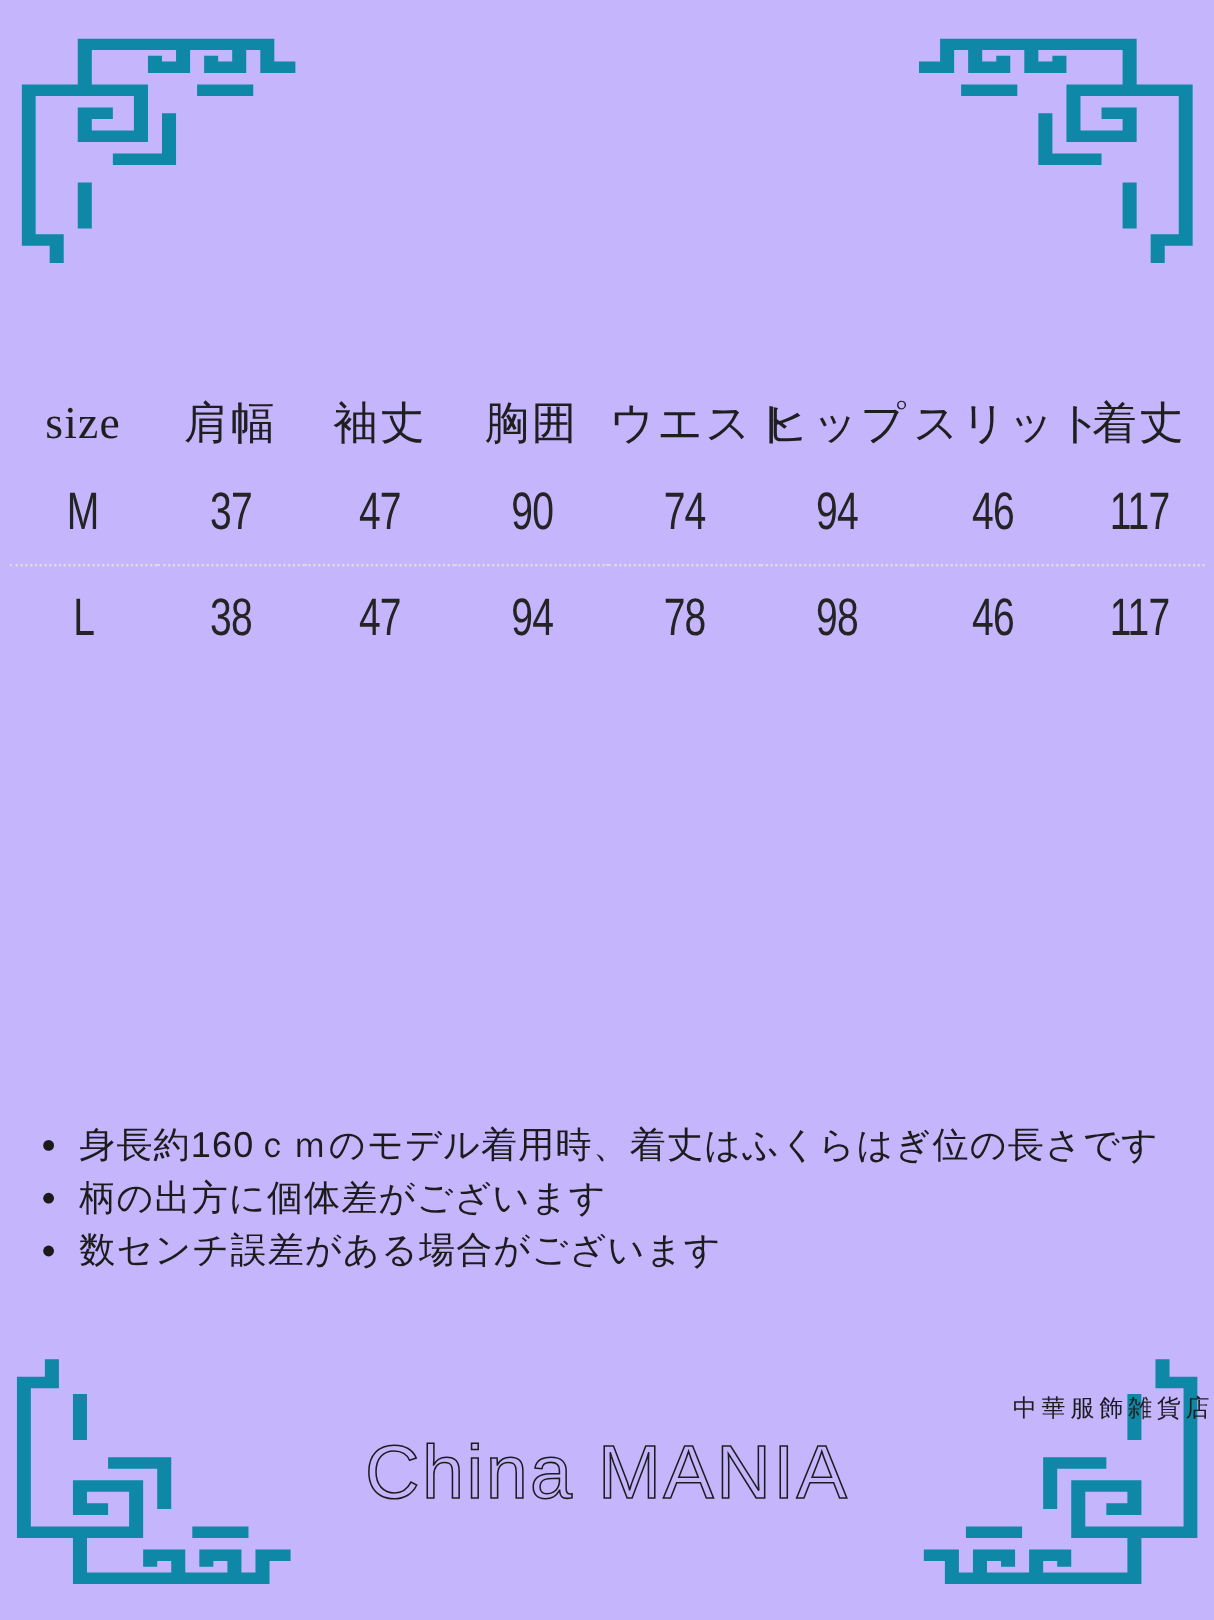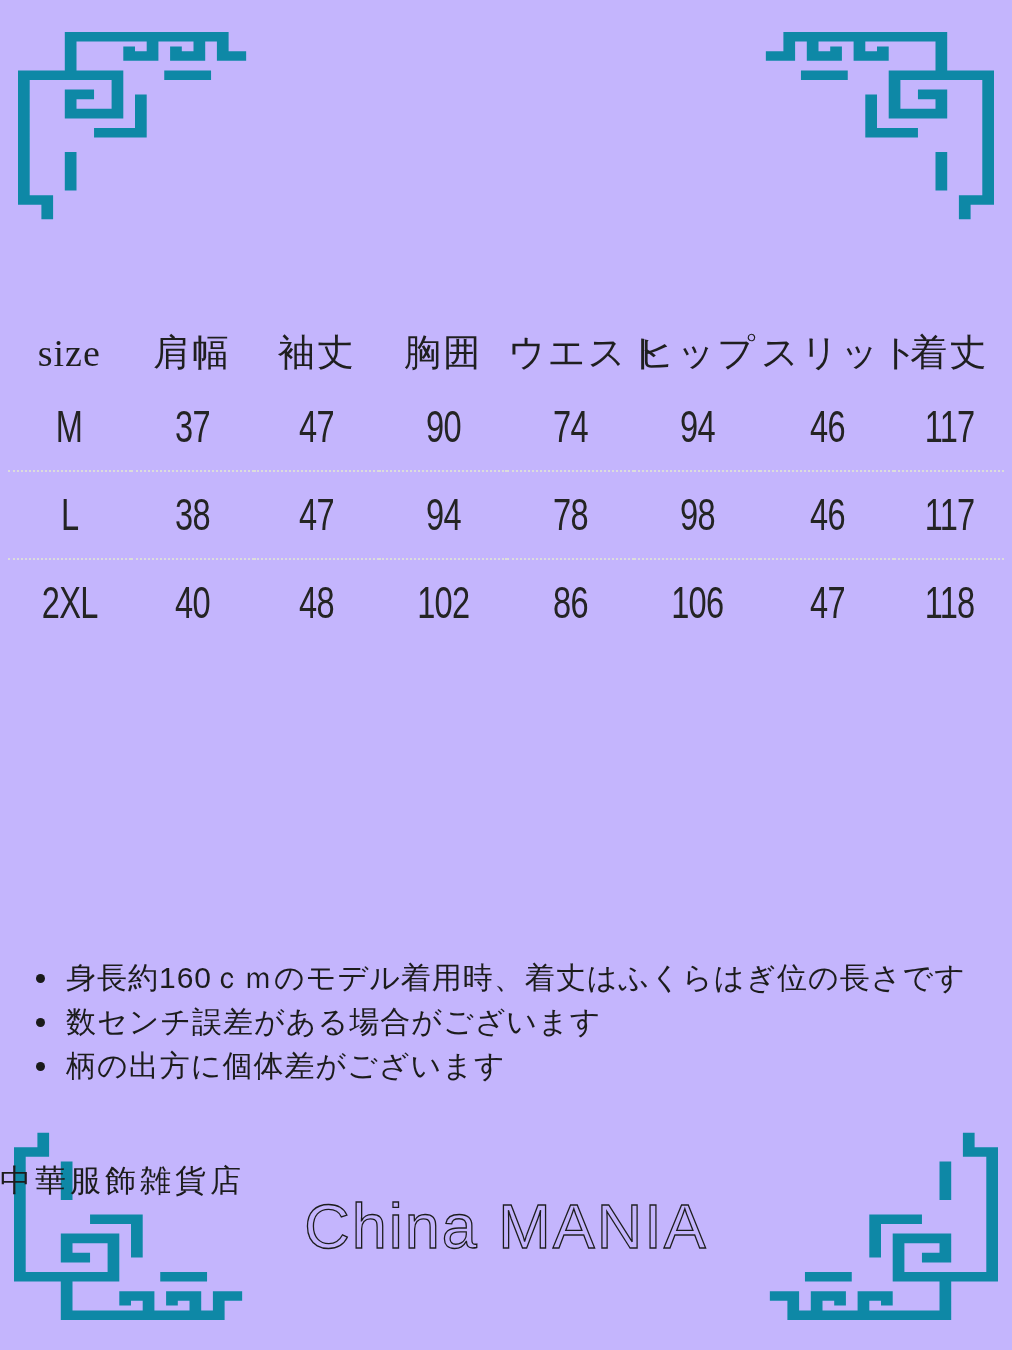--- a/index.html
+++ b/index.html
@@ -39,36 +39,36 @@
   }
   .size-table tbody tr + tr td{border-top:2px dotted #dcdcdc;}
   .num{
     display:inline-block;
     font-size:44px;font-weight:400;color:#242424;
     transform:scaleX(.74);letter-spacing:-1px;
     white-space:nowrap;
   }
 
   
-  .notes{position:absolute;left:36px;top:956px;margin:0;padding:0;list-style:none;}
+  .notes{position:absolute;left:36px;top:932px;margin:0;padding:0;list-style:none;}
   .note{
     display:flex;align-items:center;height:44px;
     font-size:30px;font-weight:300;letter-spacing:1px;color:#1c1c1c;
     white-space:nowrap;
   }
   .bullet{
     width:9px;height:9px;border-radius:50%;
     background:#1a1a1a;margin-right:21px;flex:none;
   }
 
   
   .shop-label{
     position:absolute;top:1160px;left:0;right:0;
-    text-align:left;
-    font-size:31px;font-weight:400;letter-spacing:4px;color:#1c1c1c;font-family:Liberation Serif, serif;
+    text-align:right;
+    font-size:20px;font-weight:400;letter-spacing:4px;color:#1c1c1c;font-family:Liberation Serif, serif;
   }
   .brand-svg{position:absolute;top:1194px;left:50%;transform:translateX(-50%);}
   .brand-text{
     font-family:"Liberation Sans", sans-serif;
     font-size:63px;letter-spacing:2px;
     fill:none;stroke:#1c1c1c;stroke-width:1.3px;
   }
 </style>
 </head>
 <body>
@@ -131,45 +131,35 @@
       <tr>
         <td><span class="num">L</span></td>
         <td><span class="num">38</span></td>
         <td><span class="num">47</span></td>
         <td><span class="num">94</span></td>
         <td><span class="num">78</span></td>
         <td><span class="num">98</span></td>
         <td><span class="num">46</span></td>
         <td><span class="num">117</span></td>
       </tr>
-      <tr>
-        <td><span class="num">2XL</span></td>
-        <td><span class="num">40</span></td>
-        <td><span class="num">48</span></td>
-        <td><span class="num">102</span></td>
-        <td><span class="num">86</span></td>
-        <td><span class="num">106</span></td>
-        <td><span class="num">47</span></td>
-        <td><span class="num">118</span></td>
-      </tr>
     </tbody>
   </table>
 
   <ul class="notes">
     <li class="note">
       <span class="bullet"></span>
       <span>身長約160ｃｍのモデル着用時、着丈はふくらはぎ位の長さです</span>
     </li>
     <li class="note">
       <span class="bullet"></span>
-      <span>数センチ誤差がある場合がございます</span>
+      <span>柄の出方に個体差がございます</span>
     </li>
     <li class="note">
       <span class="bullet"></span>
-      <span>柄の出方に個体差がございます</span>
+      <span>数センチ誤差がある場合がございます</span>
     </li>
   </ul>
 
   <div class="shop-label">中華服飾雑貨店</div>
   <svg class="brand-svg" width="460" height="70" viewBox="0 0 460 70">
     <text class="brand-text" x="230" y="54" text-anchor="middle">China MANIA</text>
   </svg>
 
 </div>
 

